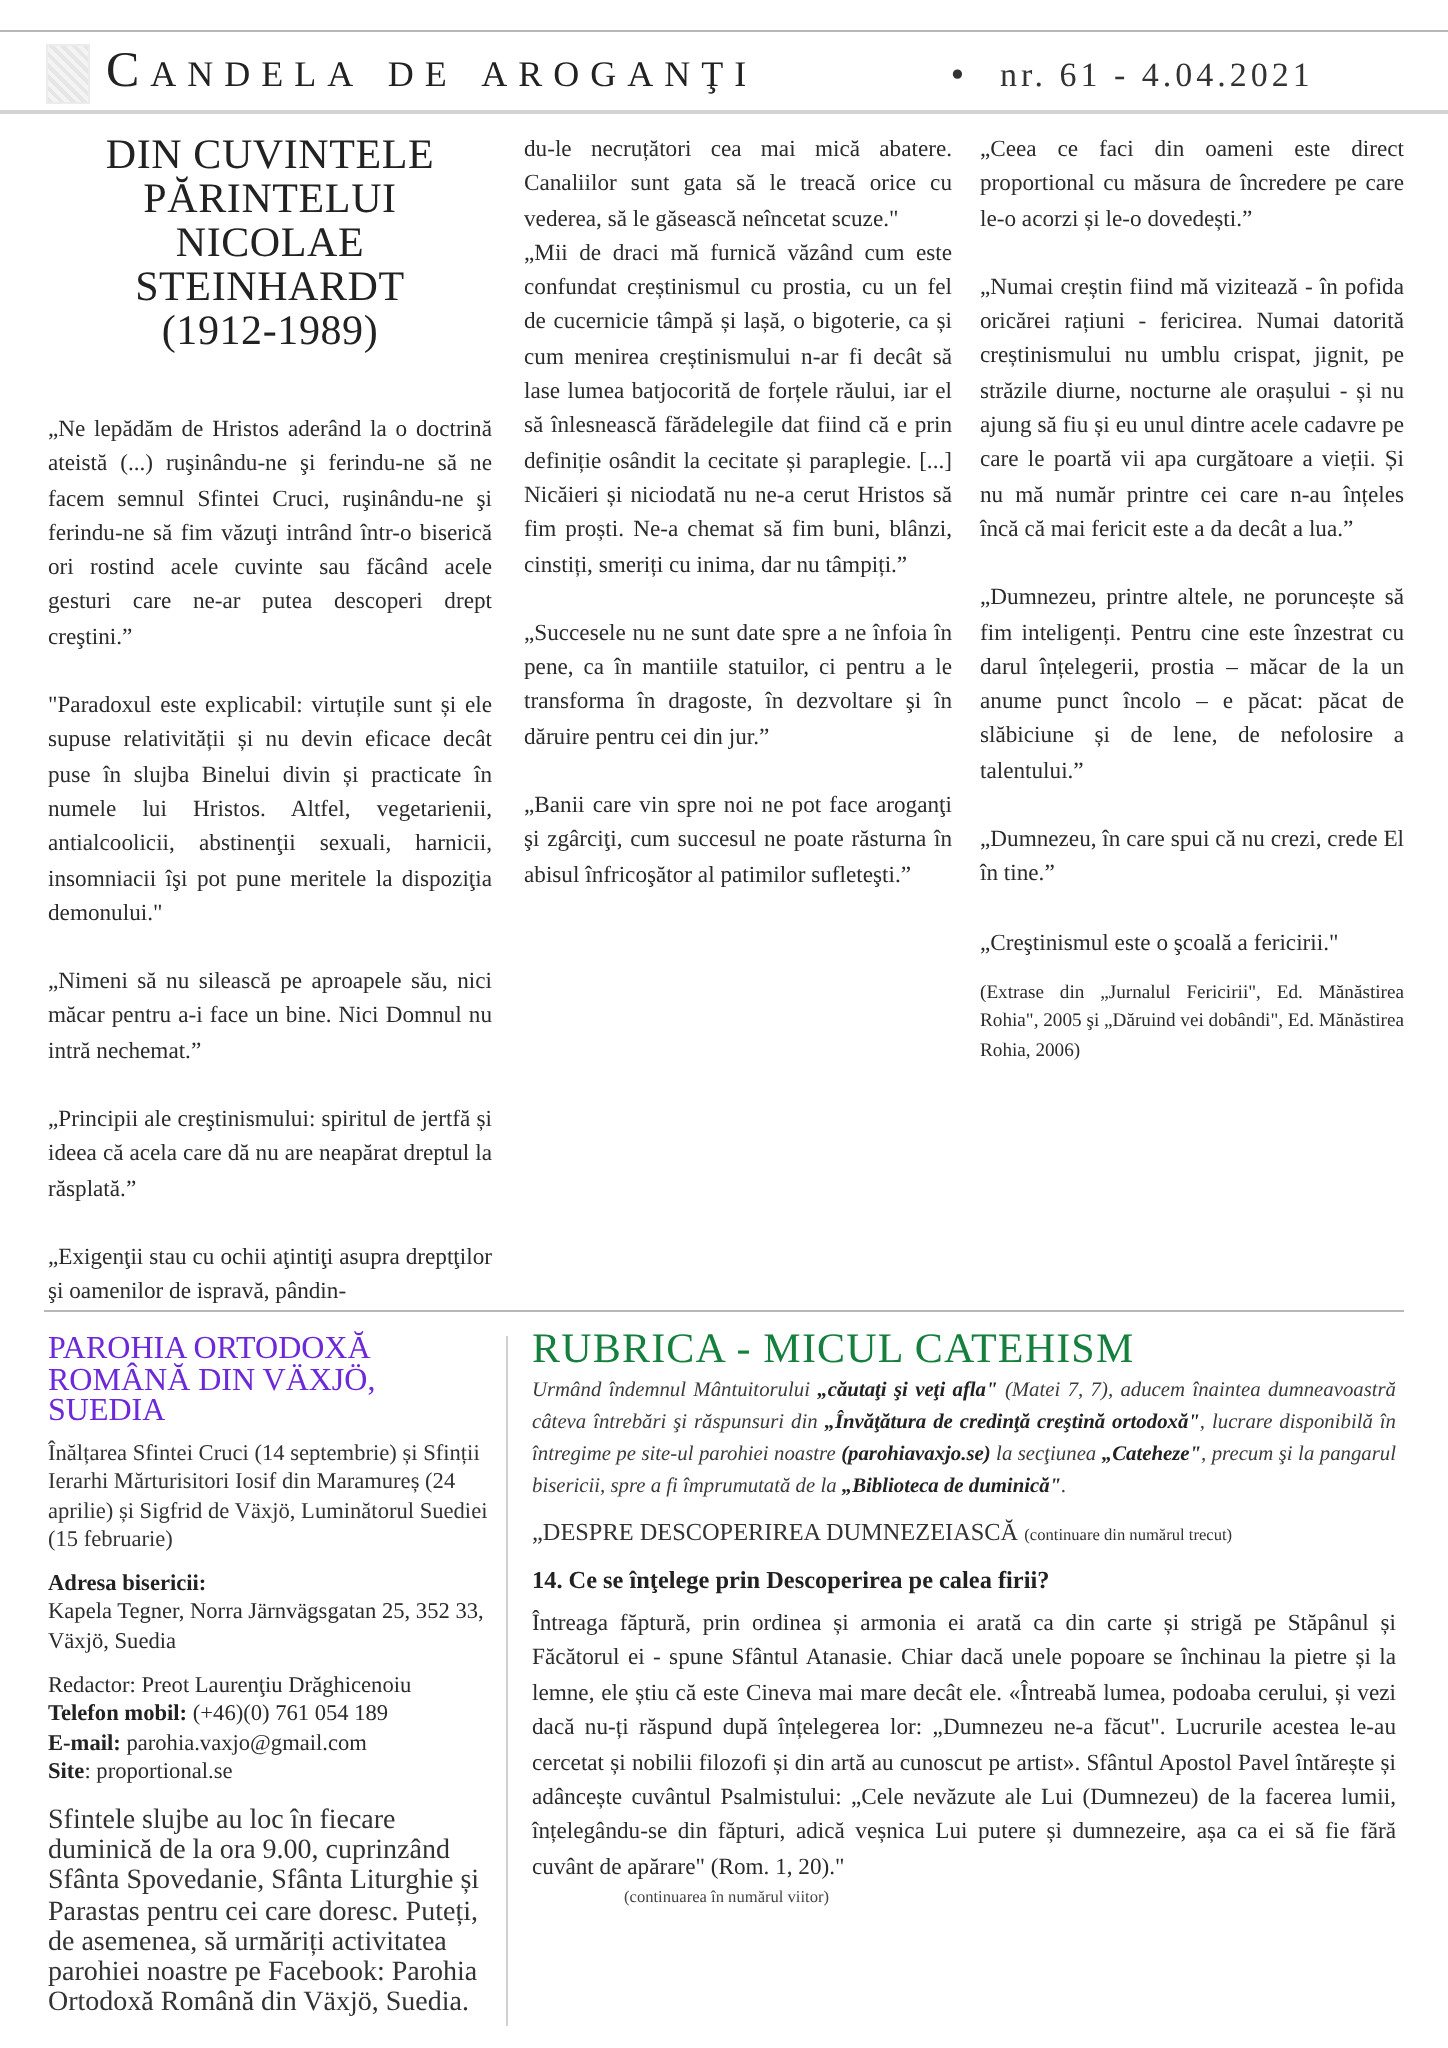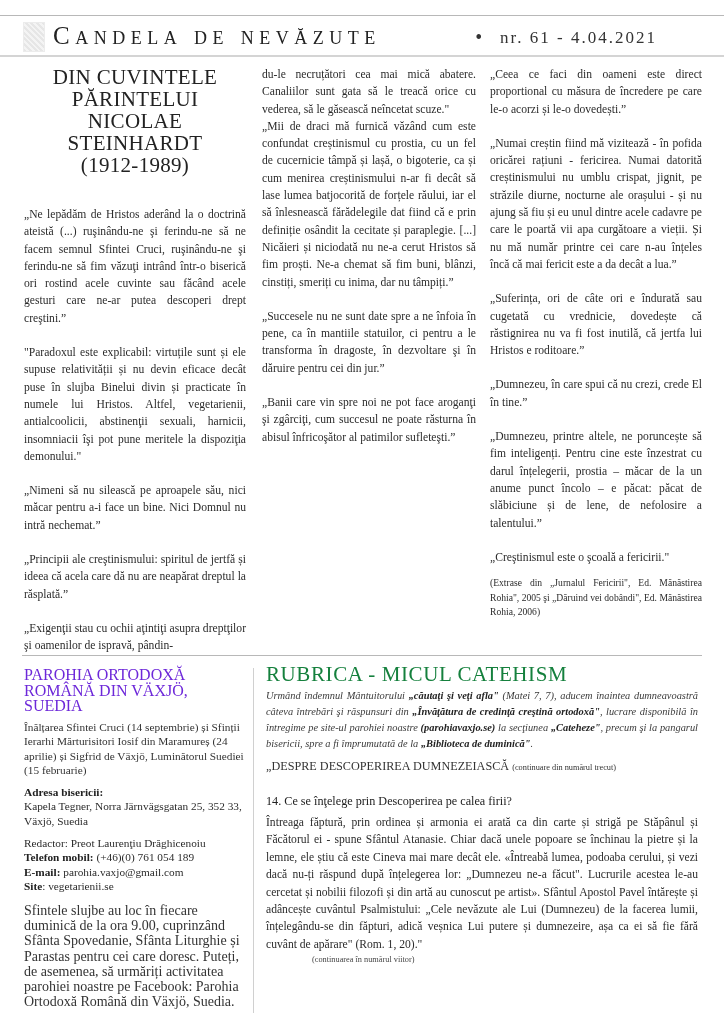--- a/index.html
+++ b/index.html
@@ -43,30 +43,30 @@
   .parish-feast { font-size: 11.3px; line-height: 14.6px; margin: 0 0 7px 0; color: #333; }
   .parish-block { font-size: 11.3px; line-height: 14.6px; margin: 0 0 7px 0; }
   .parish-block b { color: #222; }
   .parish-small { font-size: 14px; line-height: 15.2px; color: #333; margin-top: 9px; }
   .cat { position: absolute; left: 266px; top: 662px; width: 432px; font-family: "Liberation Serif", serif; color: #2b2b2b; }
   .cat-title { font-size: 21px; line-height: 24px; margin: 0 0 2px 0; letter-spacing: 0.6px; font-weight: normal; color: #15803d; }
   .cat-intro { font-style: italic; font-size: 10.4px; line-height: 16px; text-align: justify; color: #3a3a3a; margin: 0 0 5px 0; }
   .cat-intro b { font-style: italic; color: #222; }
   .cat-section { font-size: 12.2px; line-height: 18px; margin: 0 0 4px 0; color: #333; }
   .cat-section small { font-size: 8.3px; }
-  .cat-question { font-size: 12.2px; font-weight: normal; line-height: 18px; margin: 15px 0 4px 0; color: #222; }
+  .cat-question { font-size: 12.2px; font-weight: bold; line-height: 18px; margin: 4px 0 4px 0; color: #222; }
   .cat-body { font-size: 11.6px; line-height: 17.4px; text-align: justify; color: #2b2b2b; margin: 0; }
   .cat-cont { font-size: 8.3px; line-height: 13px; color: #444; padding-left: 46px; }
 </style>
 </head>
 <body>
 
 <header class="masthead">
   <div class="logo"></div>
-  <div class="masthead-title">Candela de nevăzute</div>
+  <div class="masthead-title">Candela de aroganţi</div>
   <div class="masthead-bullet">•</div>
   <div class="masthead-issue">nr. 61 - 4.04.2021</div>
 </header>
 
 <section class="col" style="left:24px; top:66px; width:222px;">
   <h1 class="title">
     <span>DIN CUVINTELE</span><br>
     <span>PĂRINTELUI NICOLAE</span><br>
     <span>STEINHARDT</span><br>
     <span>(1912-1989)</span>
@@ -81,44 +81,43 @@
 <section class="col" style="left:262px; top:66px; width:214px;">
   <p class="tight">du-le necruțători cea mai mică abatere. Canaliilor sunt gata să le treacă orice cu vederea, să le găsească neîncetat scuze."</p>
   <p>„Mii de draci mă furnică văzând cum este confundat creștinismul cu prostia, cu un fel de cucernicie tâmpă și lașă, o bigoterie, ca și cum menirea creștinismului n-ar fi decât să lase lumea batjocorită de forțele răului, iar el să înlesnească fărădelegile dat fiind că e prin definiție osândit la cecitate și paraplegie. [...] Nicăieri și niciodată nu ne-a cerut Hristos să fim proști. Ne-a chemat să fim buni, blânzi, cinstiți, smeriți cu inima, dar nu tâmpiți.”</p>
   <p>„Succesele nu ne sunt date spre a ne înfoia în pene, ca în mantiile statuilor, ci pentru a le transforma în dragoste, în dezvoltare şi în dăruire pentru cei din jur.”</p>
   <p>„Banii care vin spre noi ne pot face aroganţi şi zgârciţi, cum succesul ne poate răsturna în abisul înfricoşător al patimilor sufleteşti.”</p>
 </section>
 
 <section class="col" style="left:490px; top:66px; width:212px;">
   <p>„Ceea ce faci din oameni este direct proportional cu măsura de încredere pe care le-o acorzi și le-o dovedești.”</p>
   <p>„Numai creștin fiind mă vizitează - în pofida oricărei rațiuni - fericirea. Numai datorită creștinismului nu umblu crispat, jignit, pe străzile diurne, nocturne ale orașului - și nu ajung să fiu și eu unul dintre acele cadavre pe care le poartă vii apa curgătoare a vieții. Și nu mă număr printre cei care n-au înțeles încă că mai fericit este a da decât a lua.”</p>
-  <p>„Suferința, ori de câte ori e îndurată sau cugetată cu vrednicie, dovedește că răstignirea nu va fi fost inutilă, că jertfa lui Hristos e roditoare.”</p>
+  <p>„Dumnezeu, printre altele, ne poruncește să fim inteligenți. Pentru cine este înzestrat cu darul înțelegerii, prostia – măcar de la un anume punct încolo – e păcat: păcat de slăbiciune și de lene, de nefolosire a talentului.”</p>
   <p>„Dumnezeu, în care spui că nu crezi, crede El în tine.”</p>
-  <p>„Dumnezeu, printre altele, ne poruncește să fim inteligenți. Pentru cine este înzestrat cu darul înțelegerii, prostia – măcar de la un anume punct încolo – e păcat: păcat de slăbiciune și de lene, de nefolosire a talentului.”</p>
   <p style="margin-bottom:10px">„Creştinismul este o şcoală a fericirii."</p>
   <p class="source-note">(Extrase din „Jurnalul Fericirii", Ed. Mănăstirea Rohia", 2005 şi „Dăruind vei dobândi", Ed. Mănăstirea Rohia, 2006)</p>
 </section>
 
 <div class="hr-section"></div>
 <div class="vsep"></div>
 
 <aside class="parish">
   <h2 class="parish-title">PAROHIA ORTODOXĂ ROMÂNĂ DIN VÄXJÖ, SUEDIA</h2>
   <div class="parish-feast">Înălțarea Sfintei Cruci (14 septembrie) și Sfinții Ierarhi Mărturisitori Iosif din Maramureș (24 aprilie) și Sigfrid de Växjö, Luminătorul Suediei (15 februarie)</div>
   <div class="parish-block">
     <b>Adresa bisericii:</b><br>
     <span>Kapela Tegner, Norra Järnvägsgatan 25, 352 33, Växjö, Suedia</span>
   </div>
   <div class="parish-block">
     <span>Redactor: Preot Laurenţiu Drăghicenoiu</span><br>
     <b>Telefon mobil:</b>
     <span>(+46)(0) 761 054 189</span><br>
     <b>E-mail:</b>
     <span>parohia.vaxjo@gmail.com</span><br>
-    <b>Site</b><span>: vegetarienii.se</span>
+    <b>Site</b><span>: proportional.se</span>
   </div>
   <div class="parish-small">Sfintele slujbe au loc în fiecare duminică de la ora 9.00, cuprinzând Sfânta Spovedanie, Sfânta Liturghie și Parastas pentru cei care doresc. Puteți, de asemenea, să urmăriți activitatea parohiei noastre pe Facebook: Parohia Ortodoxă Română din Växjö, Suedia.</div>
 </aside>
 
 <section class="cat">
   <h2 class="cat-title">RUBRICA - MICUL CATEHISM</h2>
   <p class="cat-intro"><span>Urmând îndemnul Mântuitorului </span><b>„căutaţi şi veţi afla"</b><span> (Matei 7, 7), aducem înaintea dumneavoastră câteva întrebări şi răspunsuri din </span><b>„Învăţătura de credinţă creştină ortodoxă"</b><span>, lucrare disponibilă în întregime pe site-ul parohiei noastre </span><b>(parohiavaxjo.se)</b><span> la secţiunea </span><b>„Cateheze"</b><span>, precum şi la pangarul bisericii, spre a fi împrumutată de la </span><b>„Biblioteca de duminică"</b><span>.</span></p>
   <div class="cat-section"><span>„DESPRE DESCOPERIREA DUMNEZEIASCĂ</span> <small>(continuare din numărul trecut)</small></div>
   <div class="cat-question">14. Ce se înţelege prin Descoperirea pe calea firii?</div>
   <p class="cat-body">Întreaga făptură, prin ordinea și armonia ei arată ca din carte și strigă pe Stăpânul și Făcătorul ei - spune Sfântul Atanasie. Chiar dacă unele popoare se închinau la pietre și la lemne, ele știu că este Cineva mai mare decât ele. «Întreabă lumea, podoaba cerului, și vezi dacă nu-ți răspund după înțelegerea lor: „Dumnezeu ne-a făcut". Lucrurile acestea le-au cercetat și nobilii filozofi și din artă au cunoscut pe artist». Sfântul Apostol Pavel întărește și adâncește cuvântul Psalmistului: „Cele nevăzute ale Lui (Dumnezeu) de la facerea lumii, înțelegându-se din făpturi, adică veșnica Lui putere și dumnezeire, așa ca ei să fie fără cuvânt de apărare" (Rom. 1, 20)."</p>

